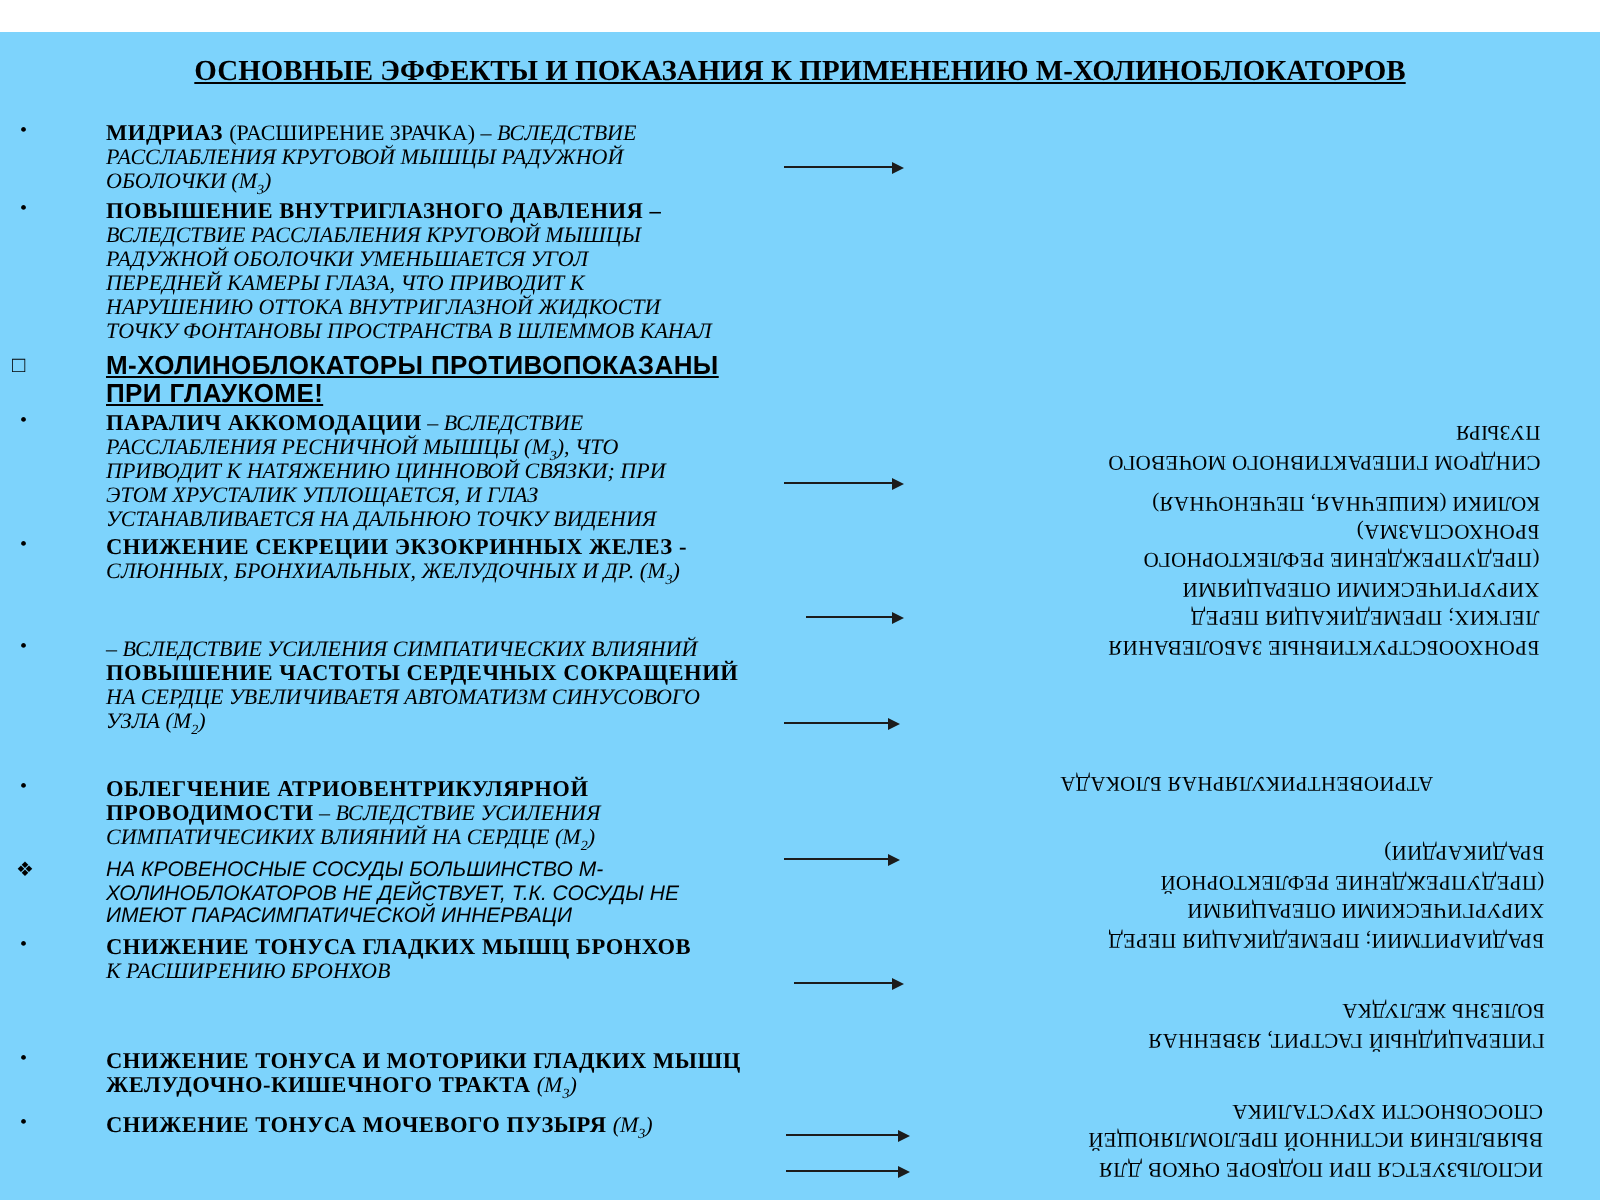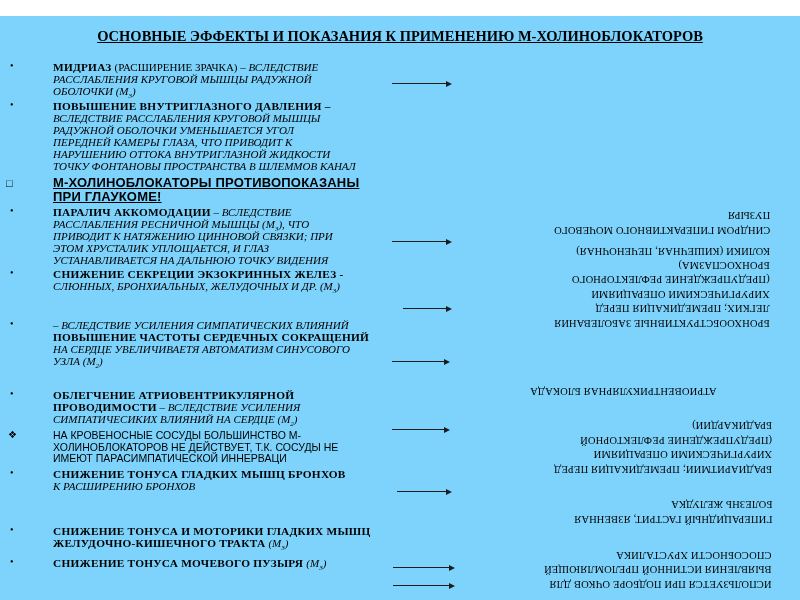--- a/index.html
+++ b/index.html
@@ -18,21 +18,21 @@
   .txt{margin-left:37px;}
   .effect .line{white-space:nowrap;height:12px;font-size:11px;line-height:12px;margin-left:16px;}
   .seg-b{font-weight:bold;font-size:11.3px;letter-spacing:.25px;}
   .seg-i{font-style:italic;}
   .seg-r{font-style:normal;}
   .seg-n{}
   sub{font-size:7px;line-height:0;}
   sub.seg-i{font-style:italic;}
   .effect.sansbold .line{font-family:"Liberation Sans",sans-serif;font-weight:bold;
        font-size:13px;line-height:14px;height:14px;text-decoration:underline;letter-spacing:.2px;}
-  .effect.sansital .line{font-family:"Liberation Sans",sans-serif;
+  .effect.sansital .line{font-family:"Liberation Sans",sans-serif;font-style:italic;
        font-size:10.5px;line-height:11.7px;height:11.7px;}
 
   .rp{position:absolute;transform:rotate(180deg);font-family:"Liberation Serif",serif;
       font-size:10.5px;line-height:14.5px;white-space:nowrap;letter-spacing:.15px;}
 
   .arrow{position:absolute;height:0;border-top:1px solid #1c1c1c;}
   .arrow::after{content:"";position:absolute;right:-2px;top:-3.5px;width:0;height:0;
       border-left:6px solid #1c1c1c;border-top:3px solid transparent;border-bottom:3px solid transparent;}
 </style>
 </head>

